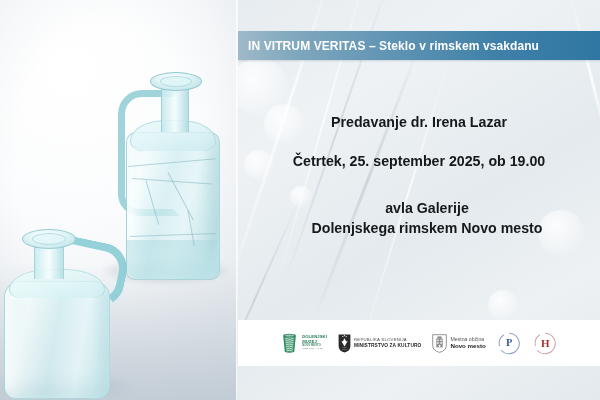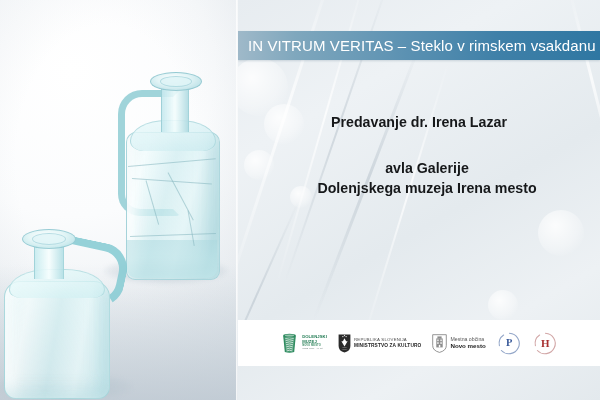--- a/index.html
+++ b/index.html
@@ -228,22 +228,22 @@
     position: absolute;
     left: 0; top: 31px;
     width: 362px; height: 29px;
     display: flex;
     align-items: center;
     background: linear-gradient(to right, #9fb9c9 0%, #7fa7bd 16%, #5e93b3 44%, #3f80a8 72%, #2f77a2 100%);
     box-shadow: 0 1px 2px rgba(90,120,140,0.25);
   }
   .title-banner .title-text {
     color: #ffffff;
-    font-size: 15px;
-    font-weight: normal;
+    font-size: 12px;
+    font-weight: bold;
     letter-spacing: 0.1px;
     padding-left: 10px;
     white-space: nowrap;
   }
 
   
   .body-text {
     position: absolute;
     left: 0; top: 112px;
     width: 362px;
@@ -379,23 +379,24 @@
     <div class="streak" style="left:210px;top:60px;width:2px;height:300px;transform:rotate(17deg);"></div>
     <div class="dark-streak" style="left:60px;top:200px;width:2px;height:220px;transform:rotate(24deg);"></div>
     <div class="streak" style="left:330px;top:-10px;width:3px;height:200px;transform:rotate(-14deg);"></div>
 
     <div class="title-banner">
       <span class="title-text">IN VITRUM VERITAS – Steklo v rimskem vsakdanu</span>
     </div>
 
     <div class="body-text">
       <div class="line-speaker">Predavanje dr. Irena Lazar</div>
+      <div class="line-date">Četrtek, 25. september 2025, ob 19.00</div>
       <div class="line-venue-block">
         <div class="line-venue1">avla Galerije</div>
-        <div class="line-venue2">Dolenjskega muzeja Irena mesto</div>
+        <div class="line-venue2">Dolenjskega rimskem Novo mesto</div>
       </div>
     </div>
 
     <div class="logo-bar">
 
       <div class="logo logo-dm">
         <div class="mark">
           <svg width="19" height="22" viewBox="0 0 19 22">
             <path d="M3.2 4 Q9.5 1.2 15.8 4 L14.2 20 Q9.5 21.6 4.8 20 Z" fill="#2e8b5f"></path>
             <path d="M4.6 5.2 Q9.5 3 14.4 5.2 L13.1 19 Q9.5 20.3 5.9 19 Z" fill="#ffffff" opacity="0.18"></path>

